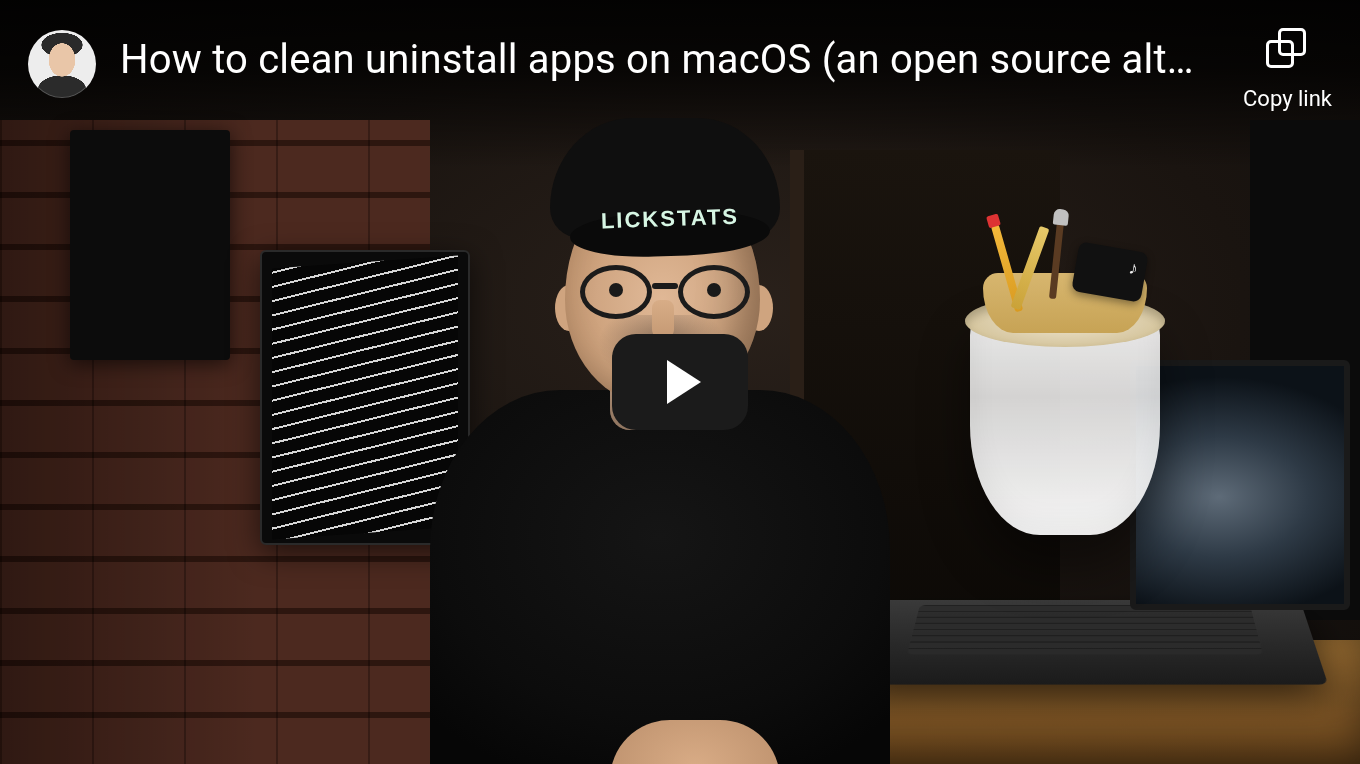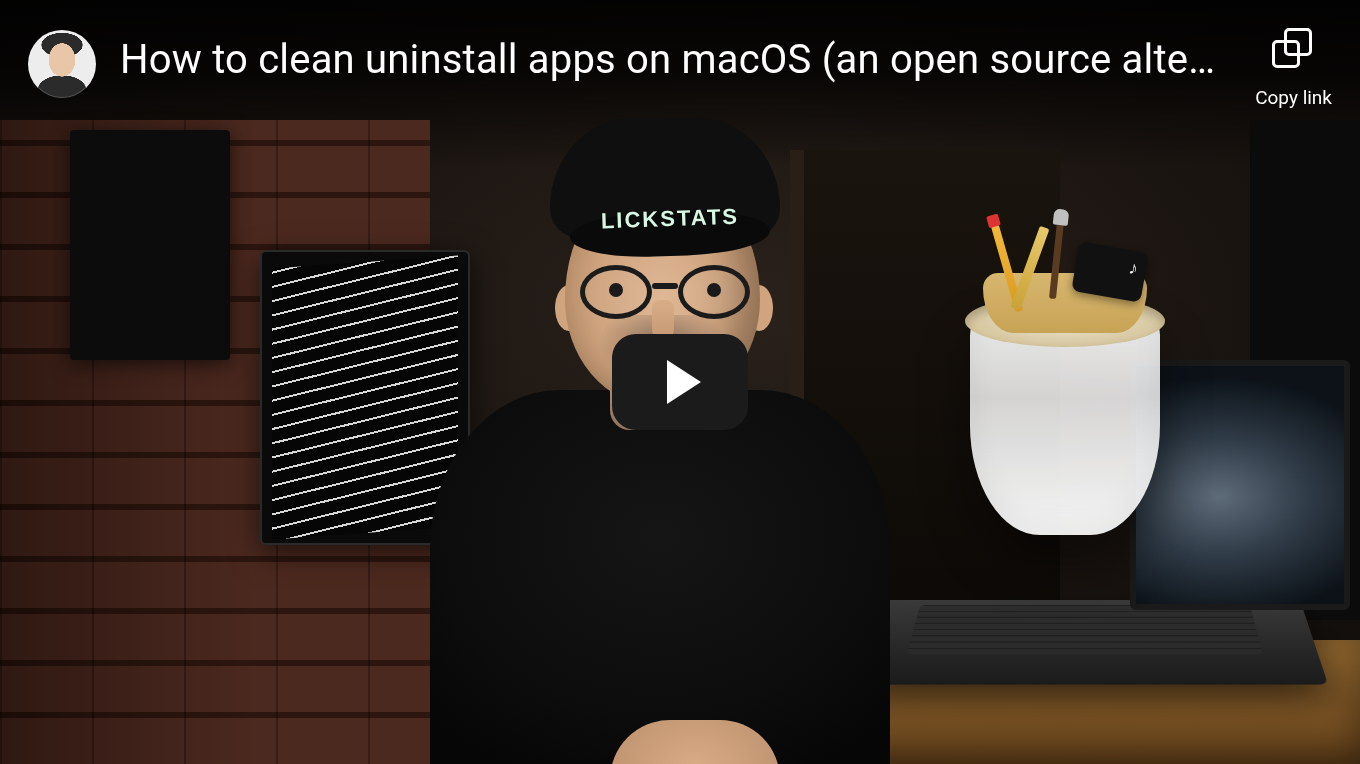--- a/index.html
+++ b/index.html
@@ -246,21 +246,21 @@
     width:44px; height:44px; position:relative; margin-bottom:14px;
   }
   .copy-link .sq{
     position:absolute; width:28px; height:28px;
     border:3.5px solid #fff; border-radius:5px;
     background:transparent;
   }
   .copy-link .sq.back{ left:12px; top:0; }
   .copy-link .sq.front{ left:0; top:12px; background:rgba(0,0,0,0.0); }
   .copy-link .label{
-    font-size:19px; color:#fff;
+    font-size:22px; color:#fff;
   }
 
   
   .play-button{
     position:absolute;
     left:50%; top:50%;
     transform:translate(-50%,-50%);
     width:136px; height:96px;
     background:#1b1b1b;
     border-radius:24px;

